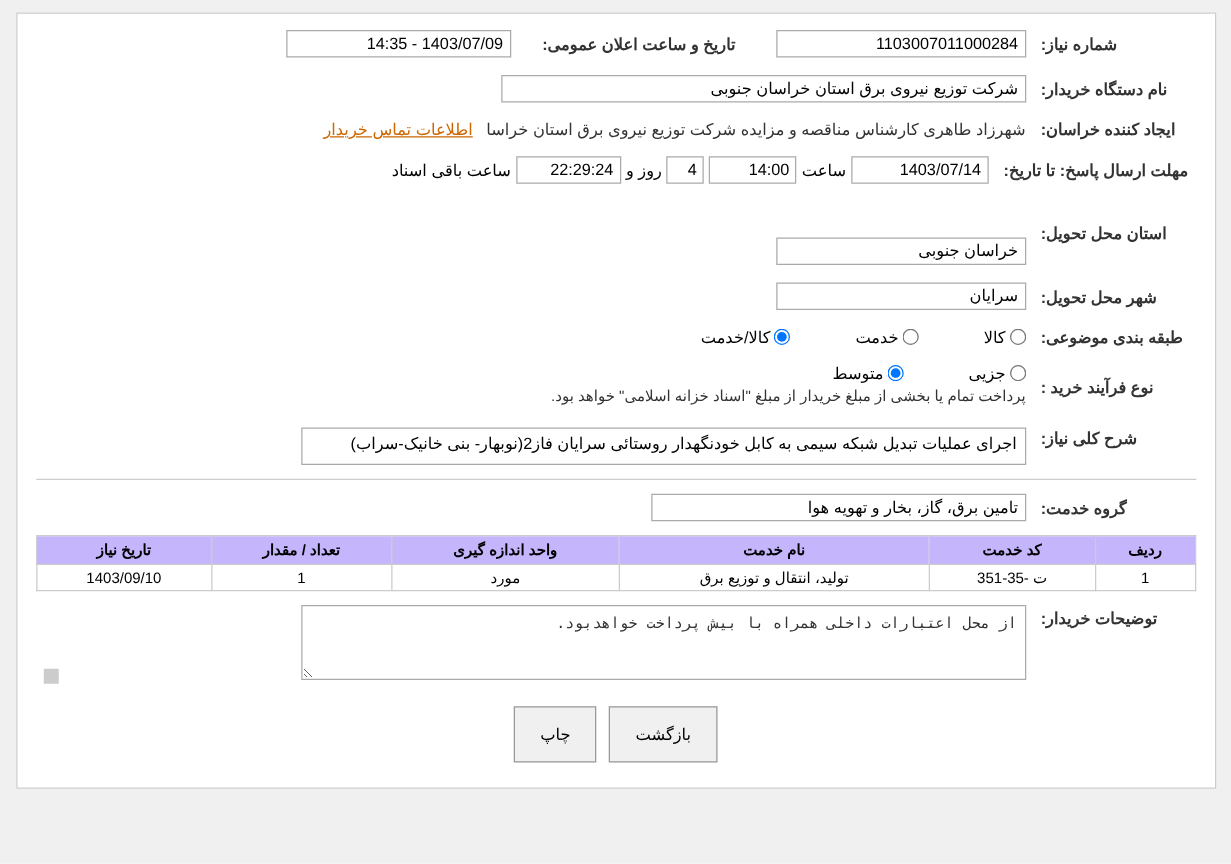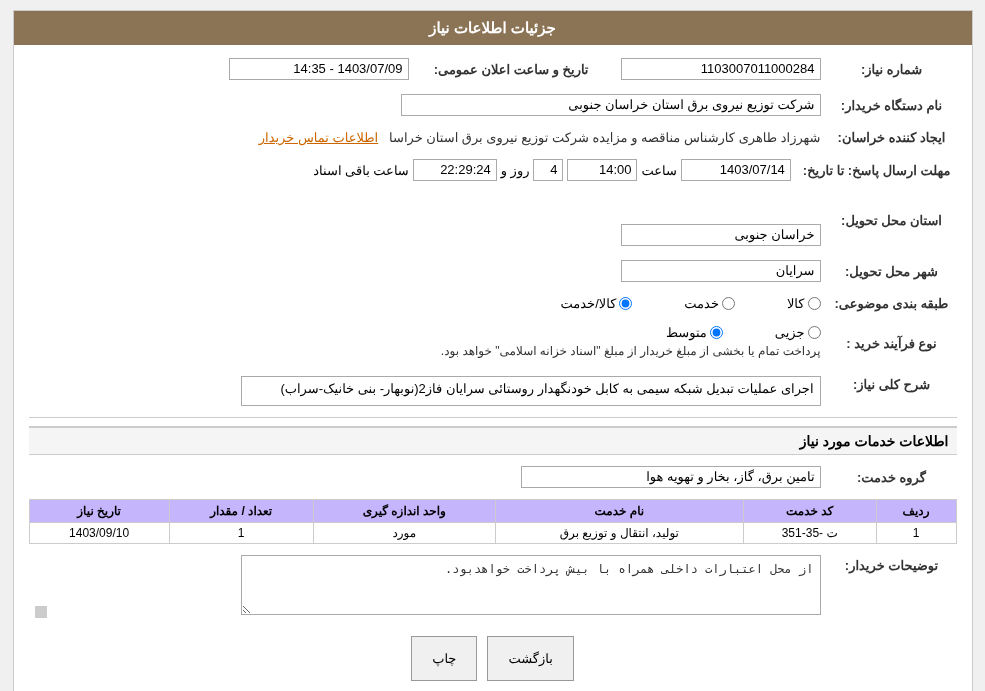--- a/index.html
+++ b/index.html
@@ -33,21 +33,21 @@
       margin-bottom: 8px;
     }
     .form-table td {
       padding: 3px 6px;
       vertical-align: middle;
     }
     .label-cell {
       color: #333;
       font-weight: bold;
       white-space: nowrap;
-      text-align: center;
+      text-align: left;
       width: 130px;
     }
     .value-cell {
       text-align: right;
     }
     .input-box {
       border: 1px solid #aaa;
       background: #fff;
       padding: 2px 5px;
       min-height: 22px;
@@ -161,23 +161,20 @@
       position: absolute;
       bottom: 0;
       left: 0;
       cursor: se-resize;
     }
   </style>
 </head>
 <body>
 
 <div class="page-container">
-  <div class="page-header">
-    <span>جزئیات اطلاعات نیاز</span>
-  </div>
 
   <div class="content">
 
     <table class="form-table">
       <tbody>
           <tr>
         <td class="label-cell">شماره نیاز:</td>
         <td class="value-cell" style="width:200px;">
           <div class="input-box input-medium">1103007011000284</div>
         </td>
@@ -306,21 +303,20 @@
         <td class="label-cell" style="vertical-align:top; padding-top:4px;">شرح کلی نیاز:</td>
         <td class="value-cell">
           <div class="input-box" style="width:580px; min-height:30px; padding:4px 6px;">اجرای عملیات تبدیل شبکه سیمی به کابل خودنگهدار روستائی سرایان فاز2(نوبهار- بنی خانیک-سراب)</div>
         </td>
       </tr>
     </tbody>
       </table>
 
     <hr class="divider">
 
-    <div class="section-header">اطلاعات خدمات مورد نیاز</div>
 
     <table class="form-table">
       <tbody>
           <tr>
         <td class="label-cell">گروه خدمت:</td>
         <td class="value-cell">
           <div class="input-box" style="width:300px;">تامین برق، گاز، بخار و تهویه هوا</div>
         </td>
       </tr>
     </tbody>

